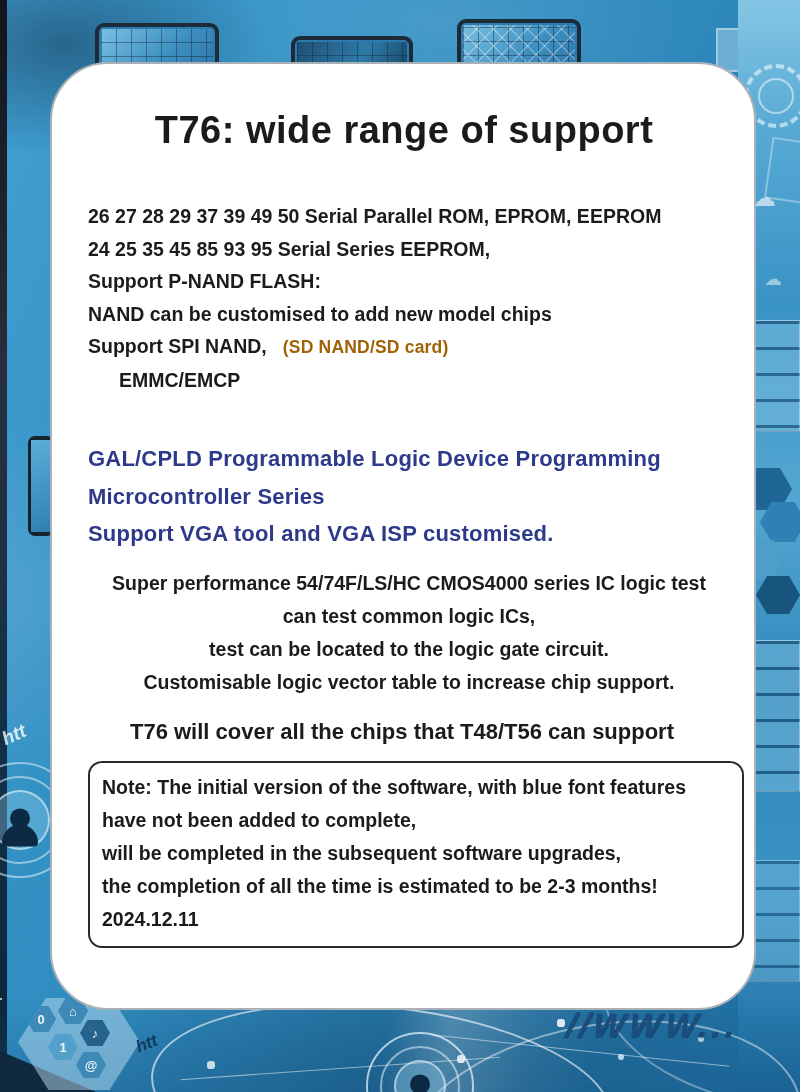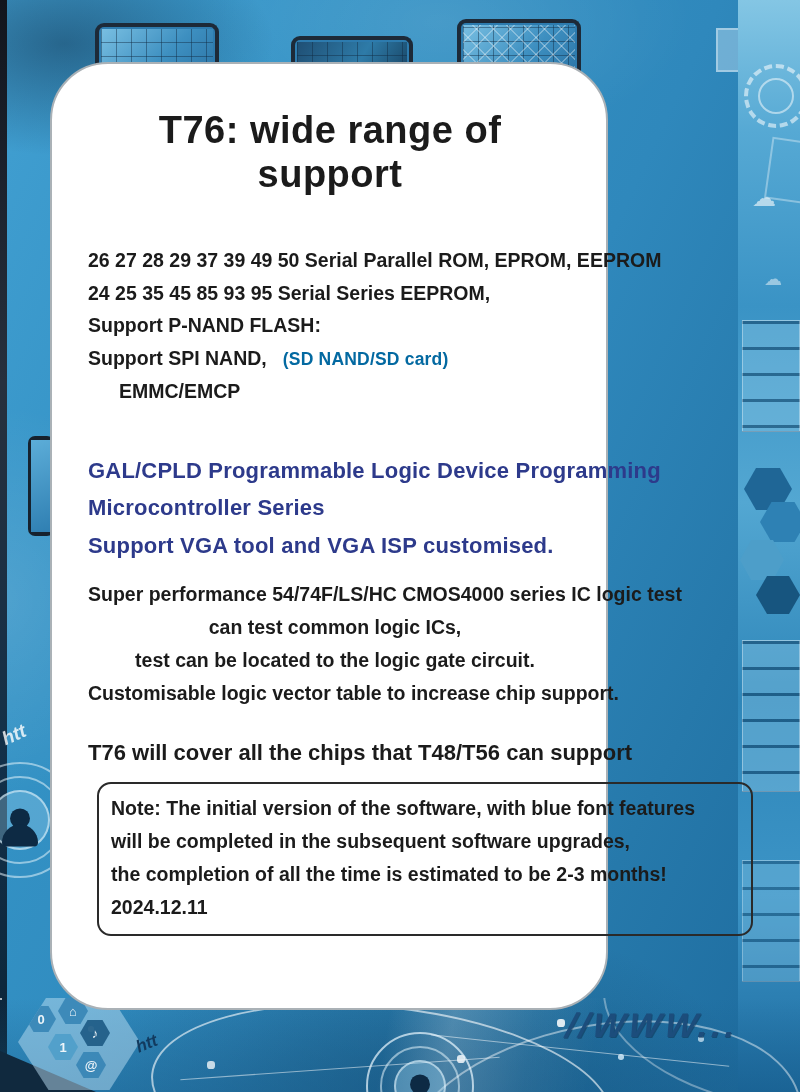--- a/index.html
+++ b/index.html
@@ -113,40 +113,40 @@
       560px 24px 0 3px rgba(255,255,255,.85),
       620px 58px 0 2px rgba(220,240,252,.8),
       700px 40px 0 2px rgba(220,240,252,.7),
       460px 60px 0 3px rgba(255,255,255,.8),
       210px 66px 0 3px rgba(255,255,255,.75),
       90px 30px 0 2px rgba(220,240,252,.7);}
   .netline{position:absolute;height:1px;background:rgba(255,255,255,.5);}
   .nl1{left:180px;top:70px;width:320px;transform:rotate(-4deg);}
   .nl2{left:430px;top:52px;width:300px;transform:rotate(6deg);}
   
-  .card{position:absolute;left:50px;top:62px;width:558px;height:948px;z-index:2;
+  .card{position:absolute;left:50px;top:62px;width:706px;height:948px;z-index:2;
     background:#ffffff;border:2px solid #aab1b6;border-radius:58px;
     box-sizing:border-box;padding:44px 24px 0 36px;
     color:#1b1b1b;font-weight:bold;}
   .title{font-size:38px;line-height:44px;text-align:center;letter-spacing:.5px;
     margin:0 10px 0 0;}
   .line{white-space:nowrap;}
   .mem{margin-top:48px;font-size:19.5px;line-height:32.5px;}
   .mem .indent{padding-left:7px;margin-left:24px;}
-  .spi-blue{color:#0369a1;font-size:17.5px;margin-left:16px;letter-spacing:.2px;}
+  .spi-blue{color:#a16207;font-size:17.5px;margin-left:16px;letter-spacing:.2px;}
   .features{margin-top:44px;font-size:22px;line-height:37.5px;color:#2d3a8b;letter-spacing:.2px;}
   .logic{margin-top:14px;font-size:19.5px;line-height:33px;}
   .logic{margin-top:16px;}
   .features{margin-bottom:0;}
   .logic-wrap{margin-top:14px;text-align:center;}
-  .headline{margin-top:26px;font-size:22px;line-height:34px;text-align:left;
+  .headline{margin-top:16px;font-size:22px;line-height:34px;text-align:center;
     padding-right:14px;white-space:nowrap;}
   .note{margin-top:12px;margin-right:0;border:2px solid #2a2a2a;border-radius:14px;
     padding:8px 12px 10px 12px;font-size:19.5px;line-height:33px;width:656px;
-    box-sizing:border-box;margin-left:9px;}
+    box-sizing:border-box;}
 </style>
 </head>
 <body>
 
 <div class="bg">
   <div class="bg-shade"></div>
 
   <div class="laptop laptop1">
       <div class="screen"></div>
     </div>
@@ -217,20 +217,21 @@
   </div>
 </div>
 
 <div class="card">
   <h1 class="title">T76: wide range of support</h1>
 
   <div class="mem">
     <div class="line">26 27 28 29 37 39 49 50 Serial Parallel ROM, EPROM, EEPROM</div>
     <div class="line">24 25 35 45 85 93 95 Serial Series EEPROM,</div>
     <div class="line">Support P-NAND FLASH:</div>
+    <div class="line">NAND can be customised to add new model chips</div>
     <div class="line"><span>Support SPI NAND,</span><span class="spi-blue">(SD NAND/SD card)</span></div>
     <div class="line indent">EMMC/EMCP</div>
   </div>
 
   <div class="features">
     <div class="line">GAL/CPLD Programmable Logic Device Programming</div>
     <div class="line">Microcontroller Series</div>
     <div class="line">Support VGA tool and VGA ISP customised.</div>
   </div>
 
@@ -238,17 +239,18 @@
     <div class="line">Super performance 54/74F/LS/HC CMOS4000 series IC logic test</div>
     <div class="line">can test common logic ICs,</div>
     <div class="line">test can be located to the logic gate circuit.</div>
     <div class="line">Customisable logic vector table to increase chip support.</div>
   </div>
 
   <div class="headline">T76 will cover all the chips that T48/T56 can support</div>
 
   <div class="note">
     <div class="line">Note: The initial version of the software, with blue font features</div>
+    <div class="line">have not been added to complete,</div>
     <div class="line">will be completed in the subsequent software upgrades,</div>
     <div class="line">the completion of all the time is estimated to be 2-3 months!</div>
     <div class="line">2024.12.11</div>
   </div>
 </div>
 
 </body></html>

